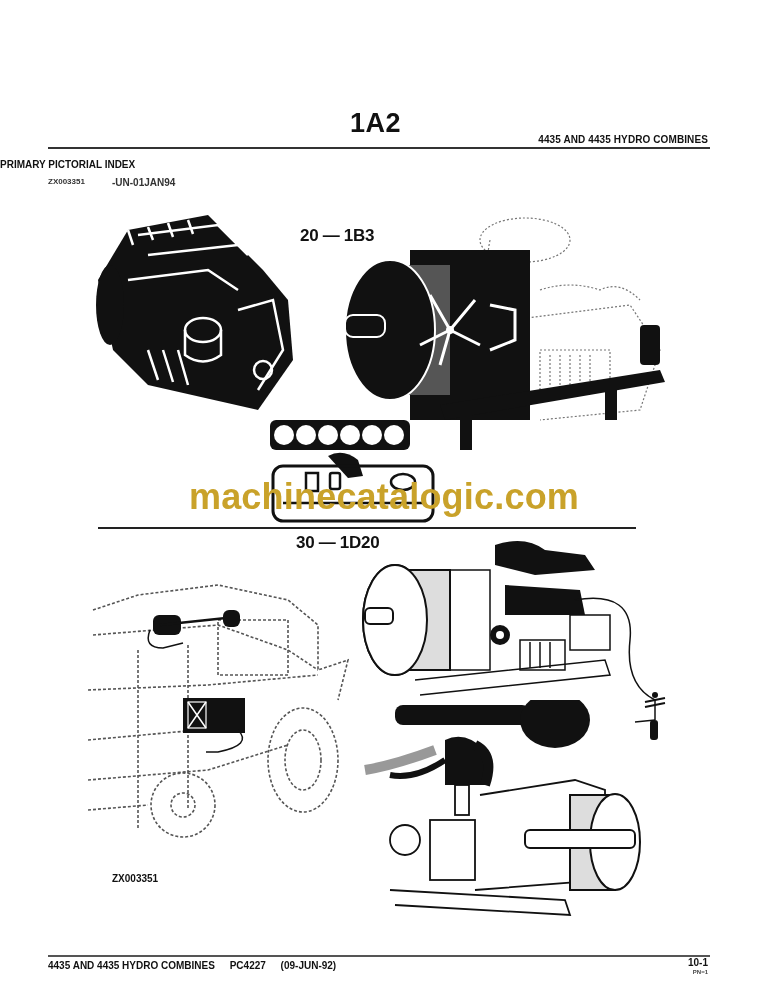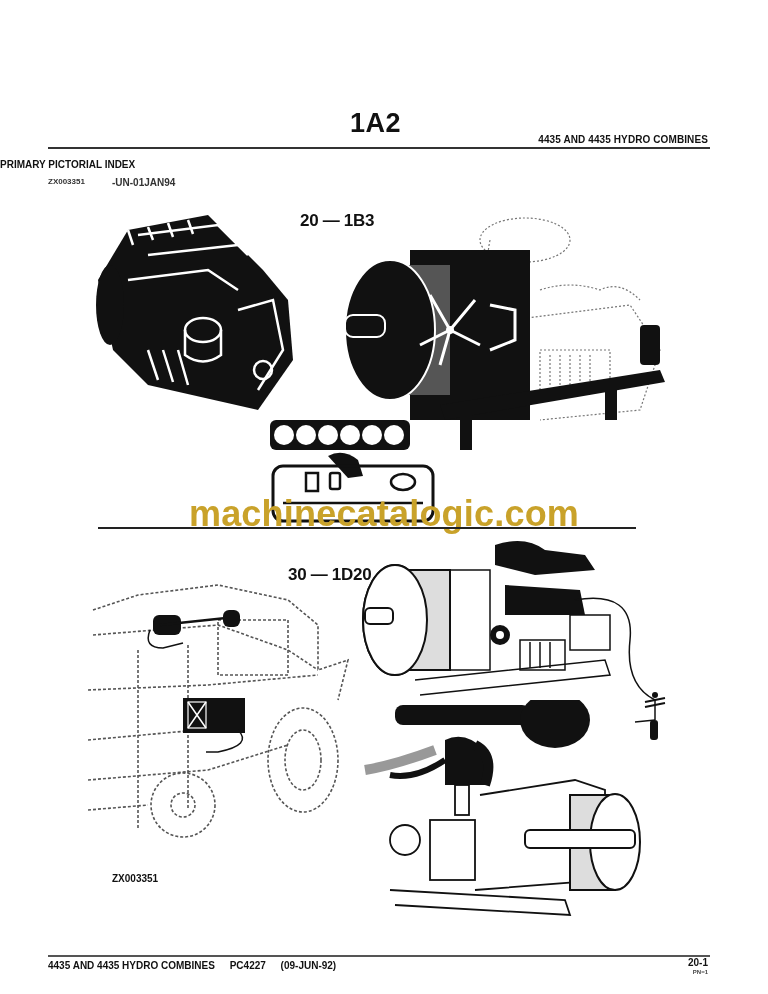--- a/index.html
+++ b/index.html
@@ -5,25 +5,25 @@
     html, body { margin: 0; padding: 0; background: #ffffff; }
     body { width: 768px; height: 994px; position: relative; overflow: hidden; font-family: "Liberation Sans", sans-serif; color: #111; }
     .abs { position: absolute; font-weight: bold; }
     .page-code { left: 350px; top: 108px; font-size: 27px; font-weight: bold; letter-spacing: 0.5px; }
     .header-title { right: 60px; top: 134px; font-size: 10px; letter-spacing: 0.1px; }
     .header-rule { left: 48px; top: 147px; width: 662px; height: 2px; background: #333; }
     .section-title { left: 0; width: 768px; top: 159px; text-align: left; font-size: 10px; }
     .fig-id { left: 48px; top: 177px; font-size: 8px; color: #333; }
     .fig-date { left: 112px; top: 177px; font-size: 10px; color: #333; }
     .callout { font-size: 17px; font-weight: bold; letter-spacing: -0.3px; }
-    .callout-1 { left: 300px; top: 211px; }
-    .callout-2 { left: 288px; top: 533px; margin-top: 32px; }
+    .callout-1 { left: 300px; top: 226px; }
+    .callout-2 { left: 296px; top: 533px; }
     .mid-rule { left: 98px; top: 527px; width: 538px; height: 2px; background: #222; }
     .fig-label { left: 112px; top: 873px; font-size: 10px; font-weight: bold; }
-    .watermark { left: 0; width: 768px; top: 476px; text-align: center; font-size: 36px; font-weight: bold; color: #c9a22a; letter-spacing: 0.2px; margin-top: 17px; }
+    .watermark { left: 0; width: 768px; top: 476px; text-align: center; font-size: 36px; font-weight: bold; color: #c9a22a; letter-spacing: 0.2px; }
     .footer-rule { left: 48px; top: 955px; width: 662px; height: 2px; background: #555; }
     .footer-text { left: 48px; top: 960px; font-size: 10px; }
     .footer-text span { margin-right: 12px; }
     .page-number { right: 60px; top: 957px; font-size: 10px; font-weight: bold; }
     .page-sub { right: 60px; top: 969px; font-size: 6px; color: #444; }
     svg.illus { position: absolute; }
   </style>
 </head>
 <body>
 
@@ -174,14 +174,14 @@
 </svg>
 
 <div class="abs fig-label">ZX003351</div>
 
 <div class="abs footer-rule"></div>
 <div class="abs footer-text">
   <span>4435 AND 4435 HYDRO COMBINES</span>
   <span>PC4227</span>
   <span>(09-JUN-92)</span>
 </div>
-<div class="abs page-number">20-1</div>
+<div class="abs page-number">10-1</div>
 <div class="abs page-sub">PN=1</div>
 
 </body></html>

